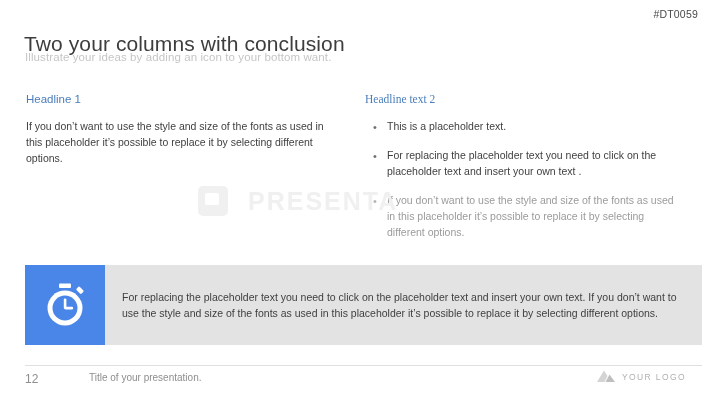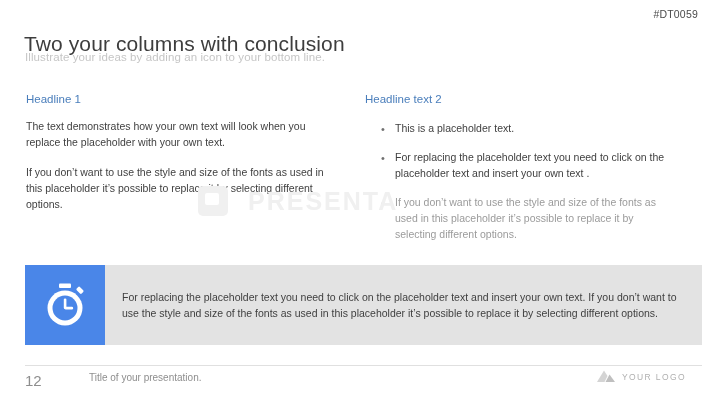--- a/index.html
+++ b/index.html
@@ -54,32 +54,32 @@
   }
   .col-left { left: 26px; width: 300px; }
   .col-right { left: 365px; width: 320px; }
 
   .col-head {
     font-size: 11.5px;
     color: #4a7ebb;
     margin: 0 0 14px 0;
     font-weight: normal;
   }
-  .col-head.right { color: #4a7ebb; }
+  .col-head.right { color: #4a7ebb; font-family: Liberation Serif, serif; }
 
   .para {
     font-size: 10.5px;
     color: #3f3f3f;
     line-height: 1.52;
     margin: 0 0 14px 0;
   }
 
   ul.bullets {
     list-style: none;
-    margin: 16px;
+    margin: 8px;
     padding: 0;
   }
   ul.bullets li {
     position: relative;
     padding-left: 14px;
     font-size: 10.5px;
     color: #3f3f3f;
     line-height: 1.52;
     margin-bottom: 13px;
   }
@@ -162,21 +162,21 @@
     left: 25px;
     top: 365px;
     width: 677px;
     height: 1px;
     background: #e0e0e0;
   }
   .page-num {
     position: absolute;
     left: 25px;
     top: 372px;
-    font-size: 15px;
+    font-size: 12px;
     color: #8e8e8e;
   }
   .footer-title {
     position: absolute;
     left: 63px;
     top: 372px;
     font-size: 10px;
     color: #8e8e8e;
     margin-left: 26px;
   }
@@ -195,25 +195,24 @@
   }
 </style>
 </head>
 <body>
 
 <div class="slide">
 
   <div class="doc-code">#DT0059</div>
 
   <h1 class="title">Two your columns with conclusion</h1>
-  <div class="subtitle">Illustrate your ideas by adding an icon to your bottom line.</div>
+  <div class="subtitle">Illustrate your ideas by adding an icon to your bottom want.</div>
 
   <div class="col col-left">
     <h2 class="col-head">Headline 1</h2>
-    <p class="para">The text demonstrates how your own text will look when you replace the placeholder with your own text.</p>
     <p class="para">If you don’t want to use the style and size of the fonts as used in this placeholder it’s possible to replace it by selecting different options.</p>
   </div>
 
   <div class="col col-right">
     <h2 class="col-head right">Headline text 2</h2>
     <ul class="bullets">
       <li>This is a placeholder text.</li>
       <li>For replacing the placeholder text you need to click on the placeholder text  and insert your own text .</li>
       <li class="faded">If you don’t want to use the style and size of the fonts as used in this placeholder it’s possible to replace it by selecting different options.</li>
     </ul>

